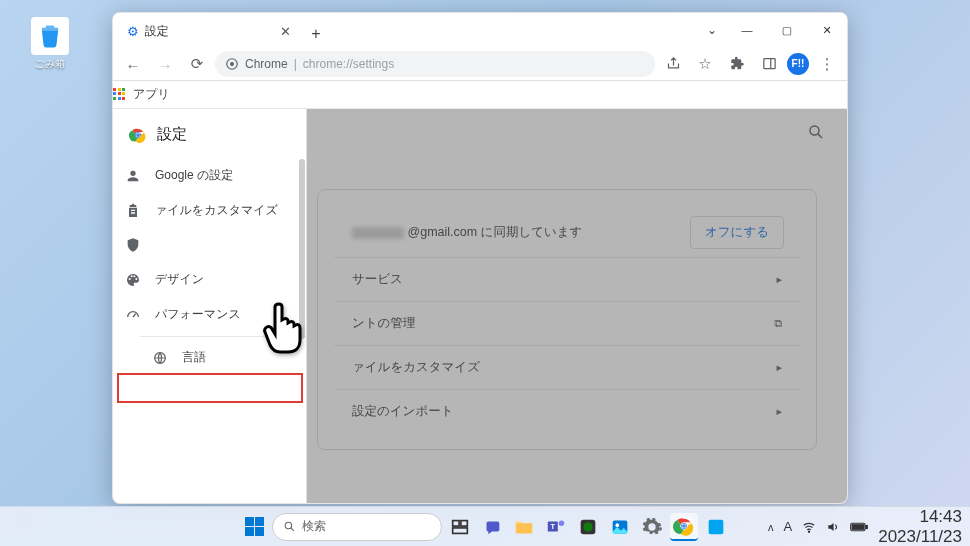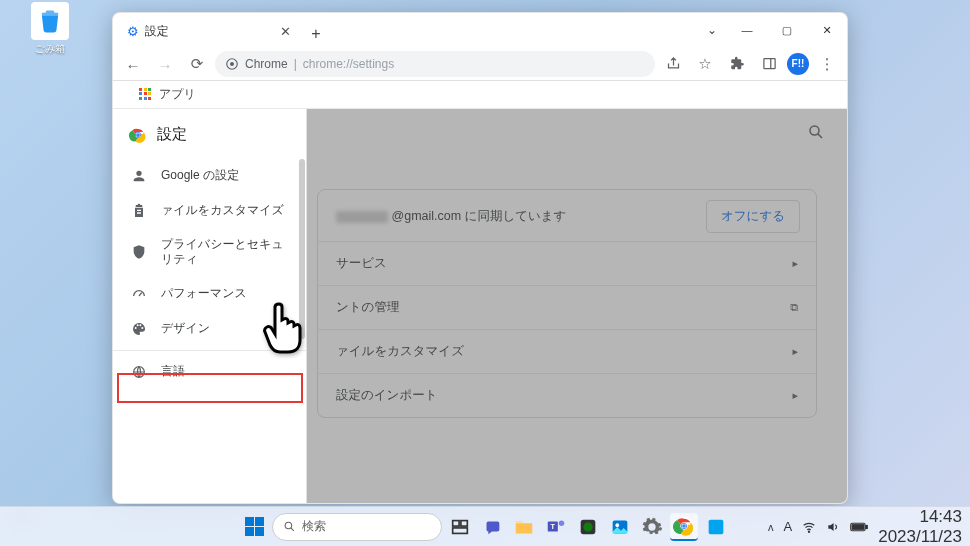--- a/index.html
+++ b/index.html
@@ -1,20 +1,20 @@
 <!DOCTYPE html>
 <html><head>
 <meta charset="utf-8">
 <style>
   * { box-sizing: border-box; margin: 0; padding: 0; font-family: "Segoe UI", "Yu Gothic UI", Meiryo, sans-serif; }
   body { width: 970px; height: 546px; background: linear-gradient(135deg, #b8d4f0 0%, #a8c8e8 40%, #d0d8f0 100%); position: relative; overflow: hidden; }
 
   
   .desktop-icon { position: absolute; text-align: center; color: #fff; font-size: 10px; text-shadow: 0 1px 2px rgba(0,0,0,.6); width: 60px; }
-  .recycle-bin { top: 2px; left: 20px; }
+  .recycle-bin { top: 17px; left: 20px; }
   .recycle-bin .ic { width: 38px; height: 38px; margin: 0 auto 2px; background: #fff; border-radius: 4px; display:flex; align-items:center; justify-content:center; }
   .recycle-bin svg { width: 28px; height: 28px; }
   .weather { position:absolute; left:12px; bottom:14px; width:24px; height:24px; }
 
   
   .chrome { position: absolute; left: 112px; top: 12px; width: 736px; height: 492px; background: #fff; border-radius: 8px; box-shadow: 0 4px 24px rgba(0,0,0,.25); display:flex; flex-direction:column; overflow:hidden; border: 1px solid rgba(0,0,0,.1);}
   .titlebar { height: 34px; background: #fff; display:flex; align-items:flex-end; }
   .tab { margin-left: 6px; height: 30px; width: 180px; background: #fff; border-radius: 8px 8px 0 0; display:flex; align-items:center; padding: 0 8px; font-size: 12px; color:#333; gap:6px; border-bottom:1px solid transparent;}
   .tab .gear { color:#1a73e8; font-size:13px; }
   .tab .close { margin-left:auto; font-size:13px; color:#555; }
@@ -22,43 +22,43 @@
   .wincontrols { margin-left:auto; display:flex; height:34px; }
   .wc { width:40px; display:flex; align-items:center; justify-content:center; color:#333; font-size:11px; }
   .dropdown-caret { width:30px; display:flex; align-items:center; justify-content:center; color:#444; font-size:12px;}
 
   .toolbar { height:34px; display:flex; align-items:center; padding: 0 6px; gap:4px; border-bottom:1px solid #e0e0e0; }
   .tb-btn { width:28px; height:28px; display:flex; align-items:center; justify-content:center; color:#5f6368; border-radius:50%; font-size:15px; }
   .omnibox { flex:1; height:26px; background:#f1f3f4; border-radius:13px; display:flex; align-items:center; padding:0 10px; gap:6px; color:#5f6368; font-size:12px; }
   .omni-sep { color:#9aa0a6; }
   .avatar { width:22px; height:22px; border-radius:50%; background:#1a73e8; color:#fff; font-size:10px; font-weight:bold; display:flex; align-items:center; justify-content:center; }
 
-  .bookmarks { height:28px; display:flex; align-items:center; padding:0 26px; gap:6px; font-size:12px; color:#444; border-bottom:1px solid #e8e8e8;}
+  .bookmarks { height:28px; display:flex; align-items:center; padding:0 0; gap:6px; font-size:12px; color:#444; border-bottom:1px solid #e8e8e8;}
   .apps-ic { width:14px; height:14px; display:grid; grid-template-columns:repeat(3,3px); grid-template-rows:repeat(3,3px); gap:1.5px; }
   .apps-ic span { background:#ea4335; }
   .apps-ic span:nth-child(2){background:#fbbc04} .apps-ic span:nth-child(3){background:#34a853}
   .apps-ic span:nth-child(4){background:#4285f4} .apps-ic span:nth-child(5){background:#ea4335} .apps-ic span:nth-child(6){background:#fbbc04}
   .apps-ic span:nth-child(7){background:#34a853} .apps-ic span:nth-child(8){background:#4285f4} .apps-ic span:nth-child(9){background:#ea4335}
 
   .content { flex:1; display:flex; position:relative; overflow:hidden; }
   .sidebar { width: 194px; background:#fff; border-right:1px solid #e0e0e0; display:flex; flex-direction:column; padding-top:6px; overflow-y:auto; position:relative;}
   .sidebar::-webkit-scrollbar{width:10px}
   .sb-scroll { position:absolute; right:0; top:0; width:8px; height:100%; }
   .sb-scroll .thumb { position:absolute; right:1px; top:50px; width:6px; height:180px; background:#ccc; border-radius:3px;}
   .sb-header { display:flex; align-items:center; gap:10px; padding: 10px 16px 14px; font-size:15px; color:#202124; }
   .chrome-logo { width:18px; height:18px; }
-  .sb-item { display:flex; align-items:center; gap:14px; padding: 9px 18px; font-size:12px; color:#3c4043; cursor:pointer; position:relative;}
+  .sb-item { display:flex; align-items:center; gap:14px; padding: 9px 12px; font-size:12px; color:#3c4043; cursor:pointer; position:relative;}
   .sb-item .ic { width:16px; height:16px; color:#5f6368; display:flex; align-items:center; justify-content:center; flex-shrink:0;}
   .sb-item svg { width:16px; height:16px; }
   .highlight-box { position:absolute; border:2.5px solid #e53935; pointer-events:none; z-index:5; }
 
   .main { flex:1; position:relative; background:#fff; }
   .dim { position:absolute; inset:0; background:rgba(80,80,80,.42); }
   .search-ic-top { position:absolute; top:14px; right:22px; color:#5f6368; }
-  .card { position:absolute; left:10px; right:30px; top:80px; background:#fff; border:1px solid #dadce0; border-radius:8px; padding:0; }
+  .card { position:absolute; left:10px; right:30px; top:80px; background:#fff; border:1px solid #dadce0; border-radius:8px; padding:16px; }
   .card-row { display:flex; align-items:center; padding:13px 18px; font-size:12.5px; color:#3c4043; border-top:1px solid #e8eaed; position:relative;}
   .card-row:first-child { border-top:none; }
   .card-row .arrow { margin-left:auto; color:#5f6368; font-size:11px;}
   .turnoff { position:absolute; right:16px; top:10px; padding:7px 14px; border:1px solid #dadce0; border-radius:4px; color:#1a73e8; font-size:12.5px; background:#fff;margin-left:44px;}
   .sync-row { padding:18px 18px 16px; font-size:12.5px; color:#3c4043; }
   .blur { display:inline-block; width:52px; height:12px; background:#d0d0d0; filter:blur(2px); border-radius:2px; vertical-align:middle;}
 
   .cursor-hand { position:absolute; z-index:20; }
   .cursor-hand svg { width:52px; height:60px; filter: drop-shadow(1px 2px 2px rgba(0,0,0,.3)); }
 
@@ -188,40 +188,39 @@
             </svg>
           </span>
         <span>ァイルをカスタマイズ</span>
       </div>
       <div class="sb-item">
         <span class="ic">
             <svg viewBox="0 0 24 24" fill="#5f6368">
               <path d="M12 2l8 3v6c0 5-3.4 9.7-8 11-4.6-1.3-8-6-8-11V5l8-3z"></path>
             </svg>
           </span>
-        <span style="line-height:1.25">プライバシーとセキュリティ</span>
+      </div>
+      <div class="sb-item">
+        <span class="ic">
+            <svg viewBox="0 0 24 24" fill="#5f6368">
+              <path d="M12 3a9 9 0 1 0 0 18c1 0 1.5-.8 1.5-1.5S13 18 13 17.2c0-.7.6-1.2 1.3-1.2H17a4 4 0 0 0 4-4C21 7 17 3 12 3zM7 12a1.5 1.5 0 1 1 0-3 1.5 1.5 0 0 1 0 3zm3-4a1.5 1.5 0 1 1 0-3 1.5 1.5 0 0 1 0 3zm4 0a1.5 1.5 0 1 1 0-3 1.5 1.5 0 0 1 0 3zm3 4a1.5 1.5 0 1 1 0-3 1.5 1.5 0 0 1 0 3z"></path>
+            </svg>
+          </span>
+        <span>デザイン</span>
       </div>
       <div class="sb-item">
         <span class="ic">
             <svg viewBox="0 0 24 24" fill="none" stroke="#5f6368" stroke-width="2">
               <path d="M4 15a8 8 0 1 1 16 0"></path>
               <path d="M12 15l4-5"></path>
             </svg>
           </span>
         <span>パフォーマンス</span>
       </div>
-      <div class="sb-item">
-        <span class="ic">
-            <svg viewBox="0 0 24 24" fill="#5f6368">
-              <path d="M12 3a9 9 0 1 0 0 18c1 0 1.5-.8 1.5-1.5S13 18 13 17.2c0-.7.6-1.2 1.3-1.2H17a4 4 0 0 0 4-4C21 7 17 3 12 3zM7 12a1.5 1.5 0 1 1 0-3 1.5 1.5 0 0 1 0 3zm3-4a1.5 1.5 0 1 1 0-3 1.5 1.5 0 0 1 0 3zm4 0a1.5 1.5 0 1 1 0-3 1.5 1.5 0 0 1 0 3zm3 4a1.5 1.5 0 1 1 0-3 1.5 1.5 0 0 1 0 3z"></path>
-            </svg>
-          </span>
-        <span>デザイン</span>
-      </div>
-      <div class="sb-item" style="border-top:1px solid #e8e8e8; margin-top:4px; padding-top:12px;">
+      <div class="sb-item" style="border-top:1px solid #e8e8e8; margin-top:4px; padding-top:12px;margin-left:27px;">
         <span class="ic">
             <svg viewBox="0 0 24 24" fill="none" stroke="#5f6368" stroke-width="1.8">
               <circle cx="12" cy="12" r="8"></circle>
               <path d="M4 12h16M12 4c3 3 3 13 0 16M12 4c-3 3-3 13 0 16"></path>
             </svg>
           </span>
         <span>言語</span>
       </div>
       <div class="sb-item">
         

